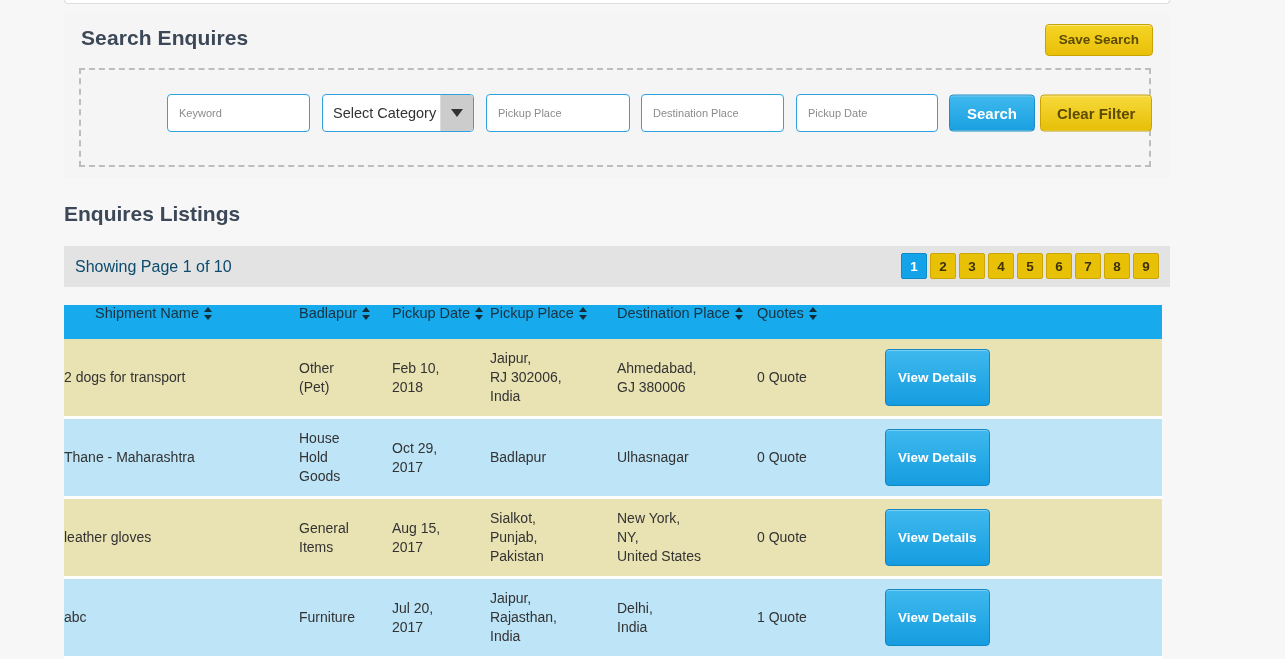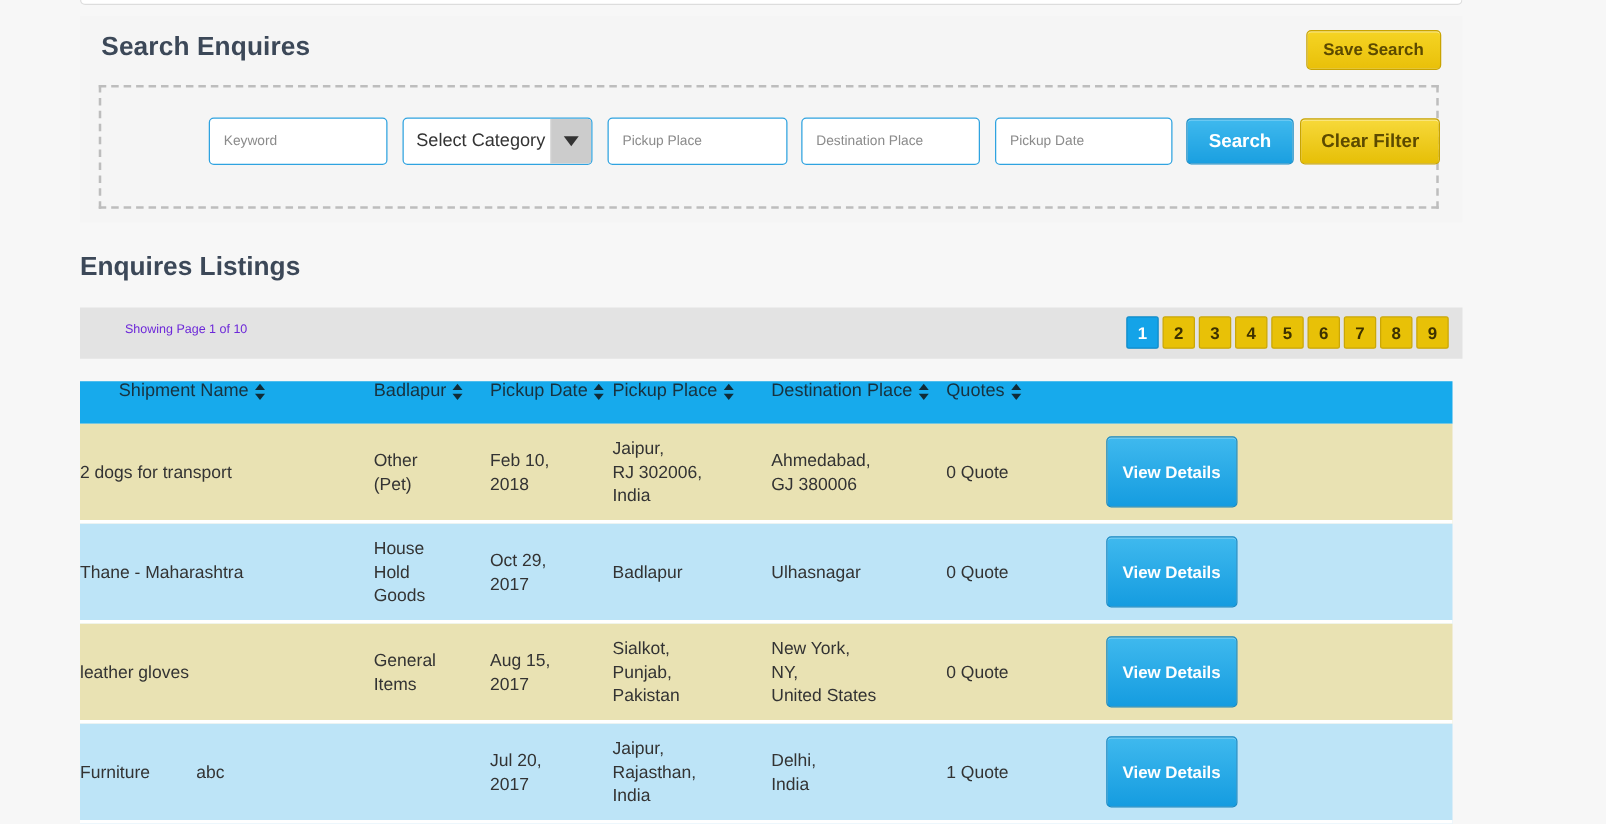--- a/index.html
+++ b/index.html
@@ -92,21 +92,21 @@
   
   .listings-title {
     position: absolute; left: 64px; top: 202px;
     font-size: 21px; color: #3c4858; font-weight: 600;
   }
   .pager-bar {
     position: absolute; left: 64px; top: 246px; width: 1106px; height: 41px;
     background: #e3e3e3;
   }
   .showing-text {
-    position: absolute; left: 11px; top: 12px; font-size: 10px; color: #6d28d9; margin-left: 25px;
+    position: absolute; left: 11px; top: 12px; font-size: 16px; color: #0c4a6e;
   }
   .pager { position: absolute; right: 11px; top: 7px; display: flex; gap: 3px; }
   .pg {
     width: 26px; height: 26px; display: flex; align-items: center; justify-content: center;
     background: #e8c107; border: 1px solid #caa706; color: #3d3100;
     font-size: 13.5px; font-weight: 700; cursor: pointer; border-radius: 2px;
   }
   .pg.active { background: #14a3e8; border-color: #0e8ac7; color: #fff; }
 
   
@@ -261,22 +261,22 @@
           <div class="cell row-pad c-cat">General<br>Items</div>
           <div class="cell row-pad c-date">Aug 15,<br>2017</div>
           <div class="cell row-pad c-pick">Sialkot,<br>Punjab,<br>Pakistan</div>
           <div class="cell row-pad c-dest">New York,<br>NY,<br>United States</div>
           <div class="cell row-pad c-quote">0 Quote</div>
           <div class="cell row-pad c-act">
             <button class="view-btn">View Details</button>
           </div>
         </div>
         <div class="trow even">
+          <div class="cell row-pad c-name"><a>abc</a></div>
           <div class="cell row-pad c-cat">Furniture</div>
-          <div class="cell row-pad c-name"><a>abc</a></div>
           <div class="cell row-pad c-date">Jul 20,<br>2017</div>
           <div class="cell row-pad c-pick">Jaipur,<br>Rajasthan,<br>India</div>
           <div class="cell row-pad c-dest">Delhi,<br>India</div>
           <div class="cell row-pad c-quote">1 Quote</div>
           <div class="cell row-pad c-act">
             <button class="view-btn">View Details</button>
           </div>
         </div>
       </div>
   </div>

